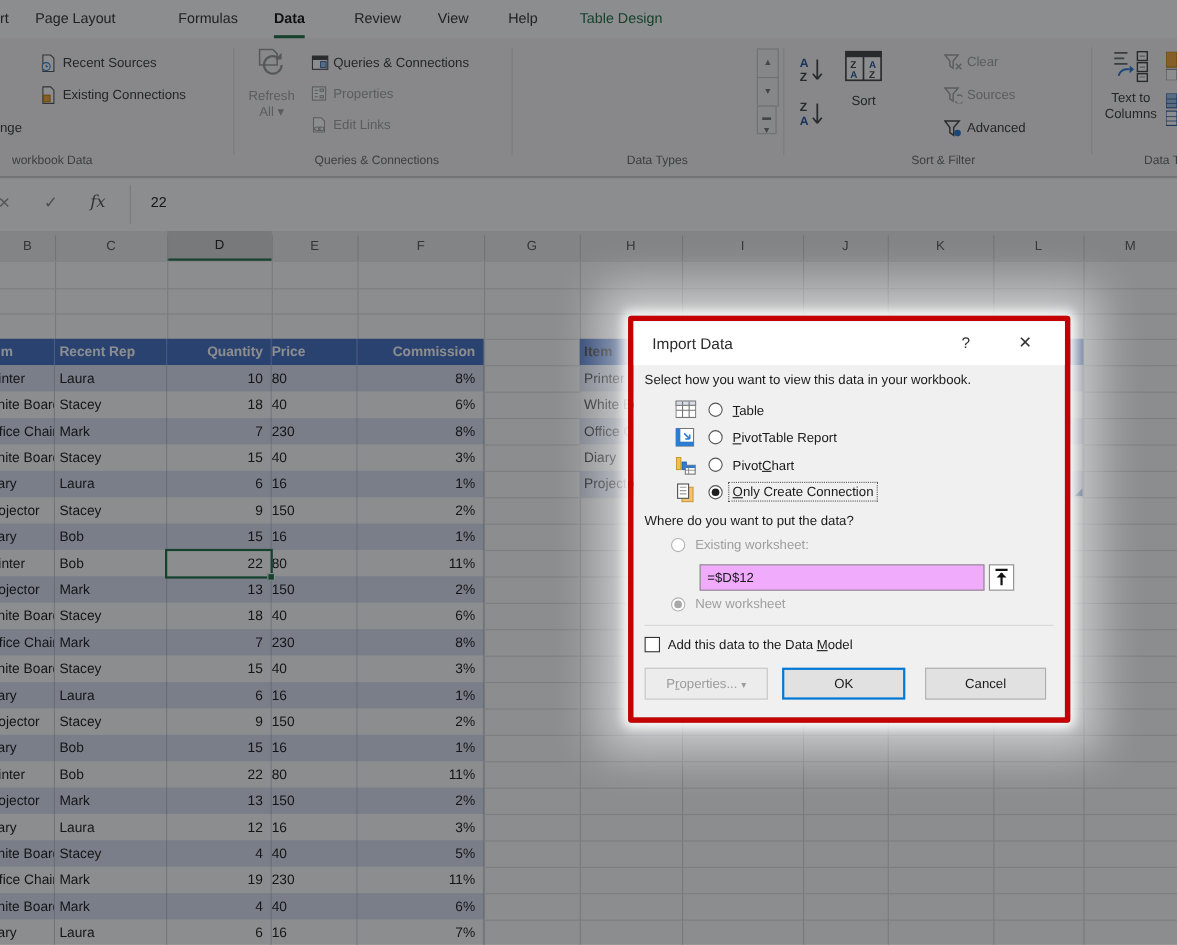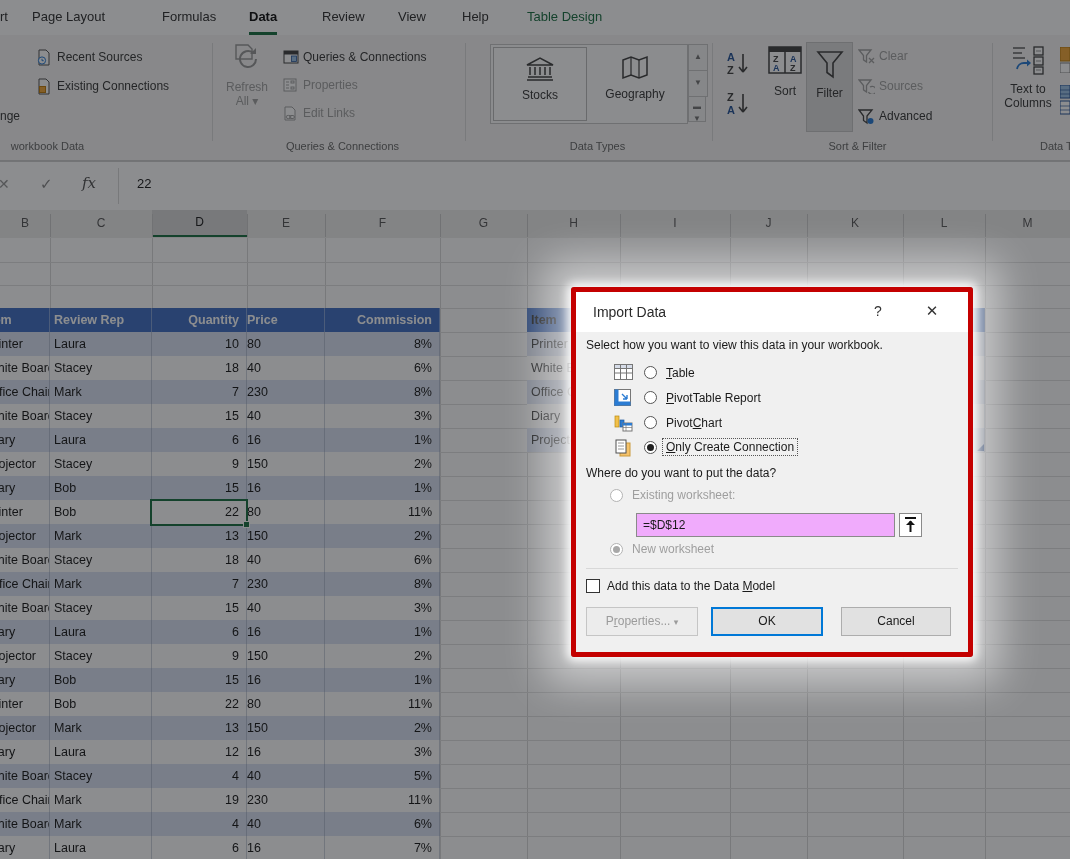--- a/index.html
+++ b/index.html
@@ -169,41 +169,20 @@
         <svg width="14" height="15" viewBox="0 0 14 15">
             <path d="M2 1h7l3 3v10H2z" fill="#fff" stroke="#a3a3a3"></path>
             <ellipse cx="5.5" cy="11" rx="2.5" ry="1.6" fill="none" stroke="#a3a3a3"></ellipse>
             <ellipse cx="9" cy="11" rx="2.5" ry="1.6" fill="none" stroke="#a3a3a3"></ellipse>
           </svg>
       </span>
       <span class="rlab dis abs" style="left:20px;top:0">Edit Links</span>
     </div>
     <span class="grplabel" style="left:245px;width:195px">Queries &amp; Connections</span>
 
-    <div class="gallery" style="left:490px;top:9px;width:196px;height:78px">
-      <div class="gal-item-box" style="left:2px;top:2px;width:92px;height:72px">
-        <span class="abs" style="left:31px;top:8px">
-          <svg width="30" height="26" viewBox="0 0 30 26">
-              <path d="M2 9 15 2l13 7z" fill="none" stroke="#444" stroke-width="1.5"></path>
-              <path d="M5 11v8M10 11v8M15 11v8M20 11v8M25 11v8" stroke="#444" stroke-width="1.5"></path>
-              <path d="M3 21h24M2 24h26" stroke="#444" stroke-width="1.5"></path>
-            </svg>
-        </span>
-        <div style="position:absolute;left:0;top:40px;width:100%;text-align:center;font-size:12px;color:#3b3b3b">Stocks</div>
-      </div>
-      <div class="abs" style="left:98px;top:2px;width:92px;height:72px">
-        <span class="abs" style="left:32px;top:8px">
-          <svg width="28" height="26" viewBox="0 0 28 26">
-              <path d="M2 5l8-3 8 3 8-3v18l-8 3-8-3-8 3z" fill="#fff" stroke="#444" stroke-width="1.5"></path>
-              <path d="M10 2v18M18 5v18" stroke="#444" stroke-width="1.2"></path>
-            </svg>
-        </span>
-        <div style="position:absolute;left:0;top:40px;width:100%;text-align:center;font-size:12px;color:#3b3b3b">Geography</div>
-      </div>
-    </div>
     <div class="scrollbtn" style="left:688px;top:9px;height:25px">▲</div>
     <div class="scrollbtn" style="left:688px;top:35px;height:25px">▼</div>
     <div class="scrollbtn" style="left:688px;top:61px;height:26px;line-height:12px;padding-top:4px;box-sizing:border-box">▬<br>▼</div>
     <span class="grplabel" style="left:500px;width:195px">Data Types</span>
 
     <div class="abs" style="left:725px;top:15px;width:30px;height:28px">
       <svg width="28" height="28" viewBox="0 0 28 28">
           <text x="2" y="11" font-size="11" font-weight="bold" fill="#2b579a" font-family="Liberation Sans,sans-serif">A</text>
           <text x="2" y="24" font-size="11" font-weight="bold" fill="#444" font-family="Liberation Sans,sans-serif">Z</text>
           <path d="M18 4v18M18 22l-4-5M18 22l4-5" fill="none" stroke="#444" stroke-width="1.6"></path>
@@ -222,28 +201,20 @@
             <rect x="2" y="2" width="32" height="26" fill="#fff" stroke="#444" stroke-width="1.5"></rect>
             <rect x="2" y="2" width="32" height="5" fill="#444"></rect>
             <path d="M18 2v26" stroke="#444" stroke-width="1.5"></path>
             <text x="6" y="17" font-size="9" font-weight="bold" fill="#444" font-family="Liberation Sans,sans-serif">Z</text>
             <text x="6" y="26" font-size="9" font-weight="bold" fill="#2b579a" font-family="Liberation Sans,sans-serif">A</text>
             <text x="23" y="17" font-size="9" font-weight="bold" fill="#2b579a" font-family="Liberation Sans,sans-serif">A</text>
             <text x="23" y="26" font-size="9" font-weight="bold" fill="#444" font-family="Liberation Sans,sans-serif">Z</text>
           </svg>
       </span>
       <div style="margin-top:6px">Sort</div>
-    </div>
-    <div class="bigbtn hl" style="left:806px;top:7px;width:45px;height:88px">
-      <span style="display:inline-block;margin-top:7px">
-        <svg width="28" height="30" viewBox="0 0 28 30">
-            <path d="M2 2h24l-9 11v14l-6-4.5V13z" fill="none" stroke="#444" stroke-width="1.6"></path>
-          </svg>
-      </span>
-      <div style="margin-top:3px">Filter</div>
     </div>
     <div class="abs" style="left:858px;top:14px">
       <span class="abs">
         <svg width="17" height="15" viewBox="0 0 17 15">
             <path d="M1 1h12l-4.5 5.5V13l-3-2.2V6.5z" fill="none" stroke="#a3a3a3" stroke-width="1.3"></path>
             <path d="M11 9l5 5M16 9l-5 5" stroke="#a3a3a3" stroke-width="1.3"></path>
           </svg>
       </span>
       <span class="rlab dis abs" style="left:21px;top:0">Clear</span>
     </div>
@@ -364,21 +335,21 @@
       <div class="hline" style="top: 430px;"></div>
       <div class="hline" style="top: 454px;"></div>
       <div class="hline" style="top: 478px;"></div>
       <div class="hline" style="top: 502px;"></div>
       <div class="hline" style="top: 526px;"></div>
       <div class="hline" style="top: 550px;"></div>
       <div class="hline" style="top: 574px;"></div>
       <div class="hline" style="top: 598px;"></div>
       <div class="t1row thead" style="top: 70px;">
         <div class="c-item"><span>Item</span></div>
-        <div class="c-rep"><span>Review Rep</span></div>
+        <div class="c-rep"><span>Recent Rep</span></div>
         <div class="c-qty"><span>Quantity</span></div>
         <div class="c-price"><span>Price</span></div>
         <div class="c-comm"><span>Commission</span></div>
       </div>
       <div class="t1row band" style="top: 94px;">
         <div class="c-item">Printer</div>
         <div class="c-rep">Laura</div>
         <div class="c-qty">10</div>
         <div class="c-price">80</div>
         <div class="c-comm">8%</div>

